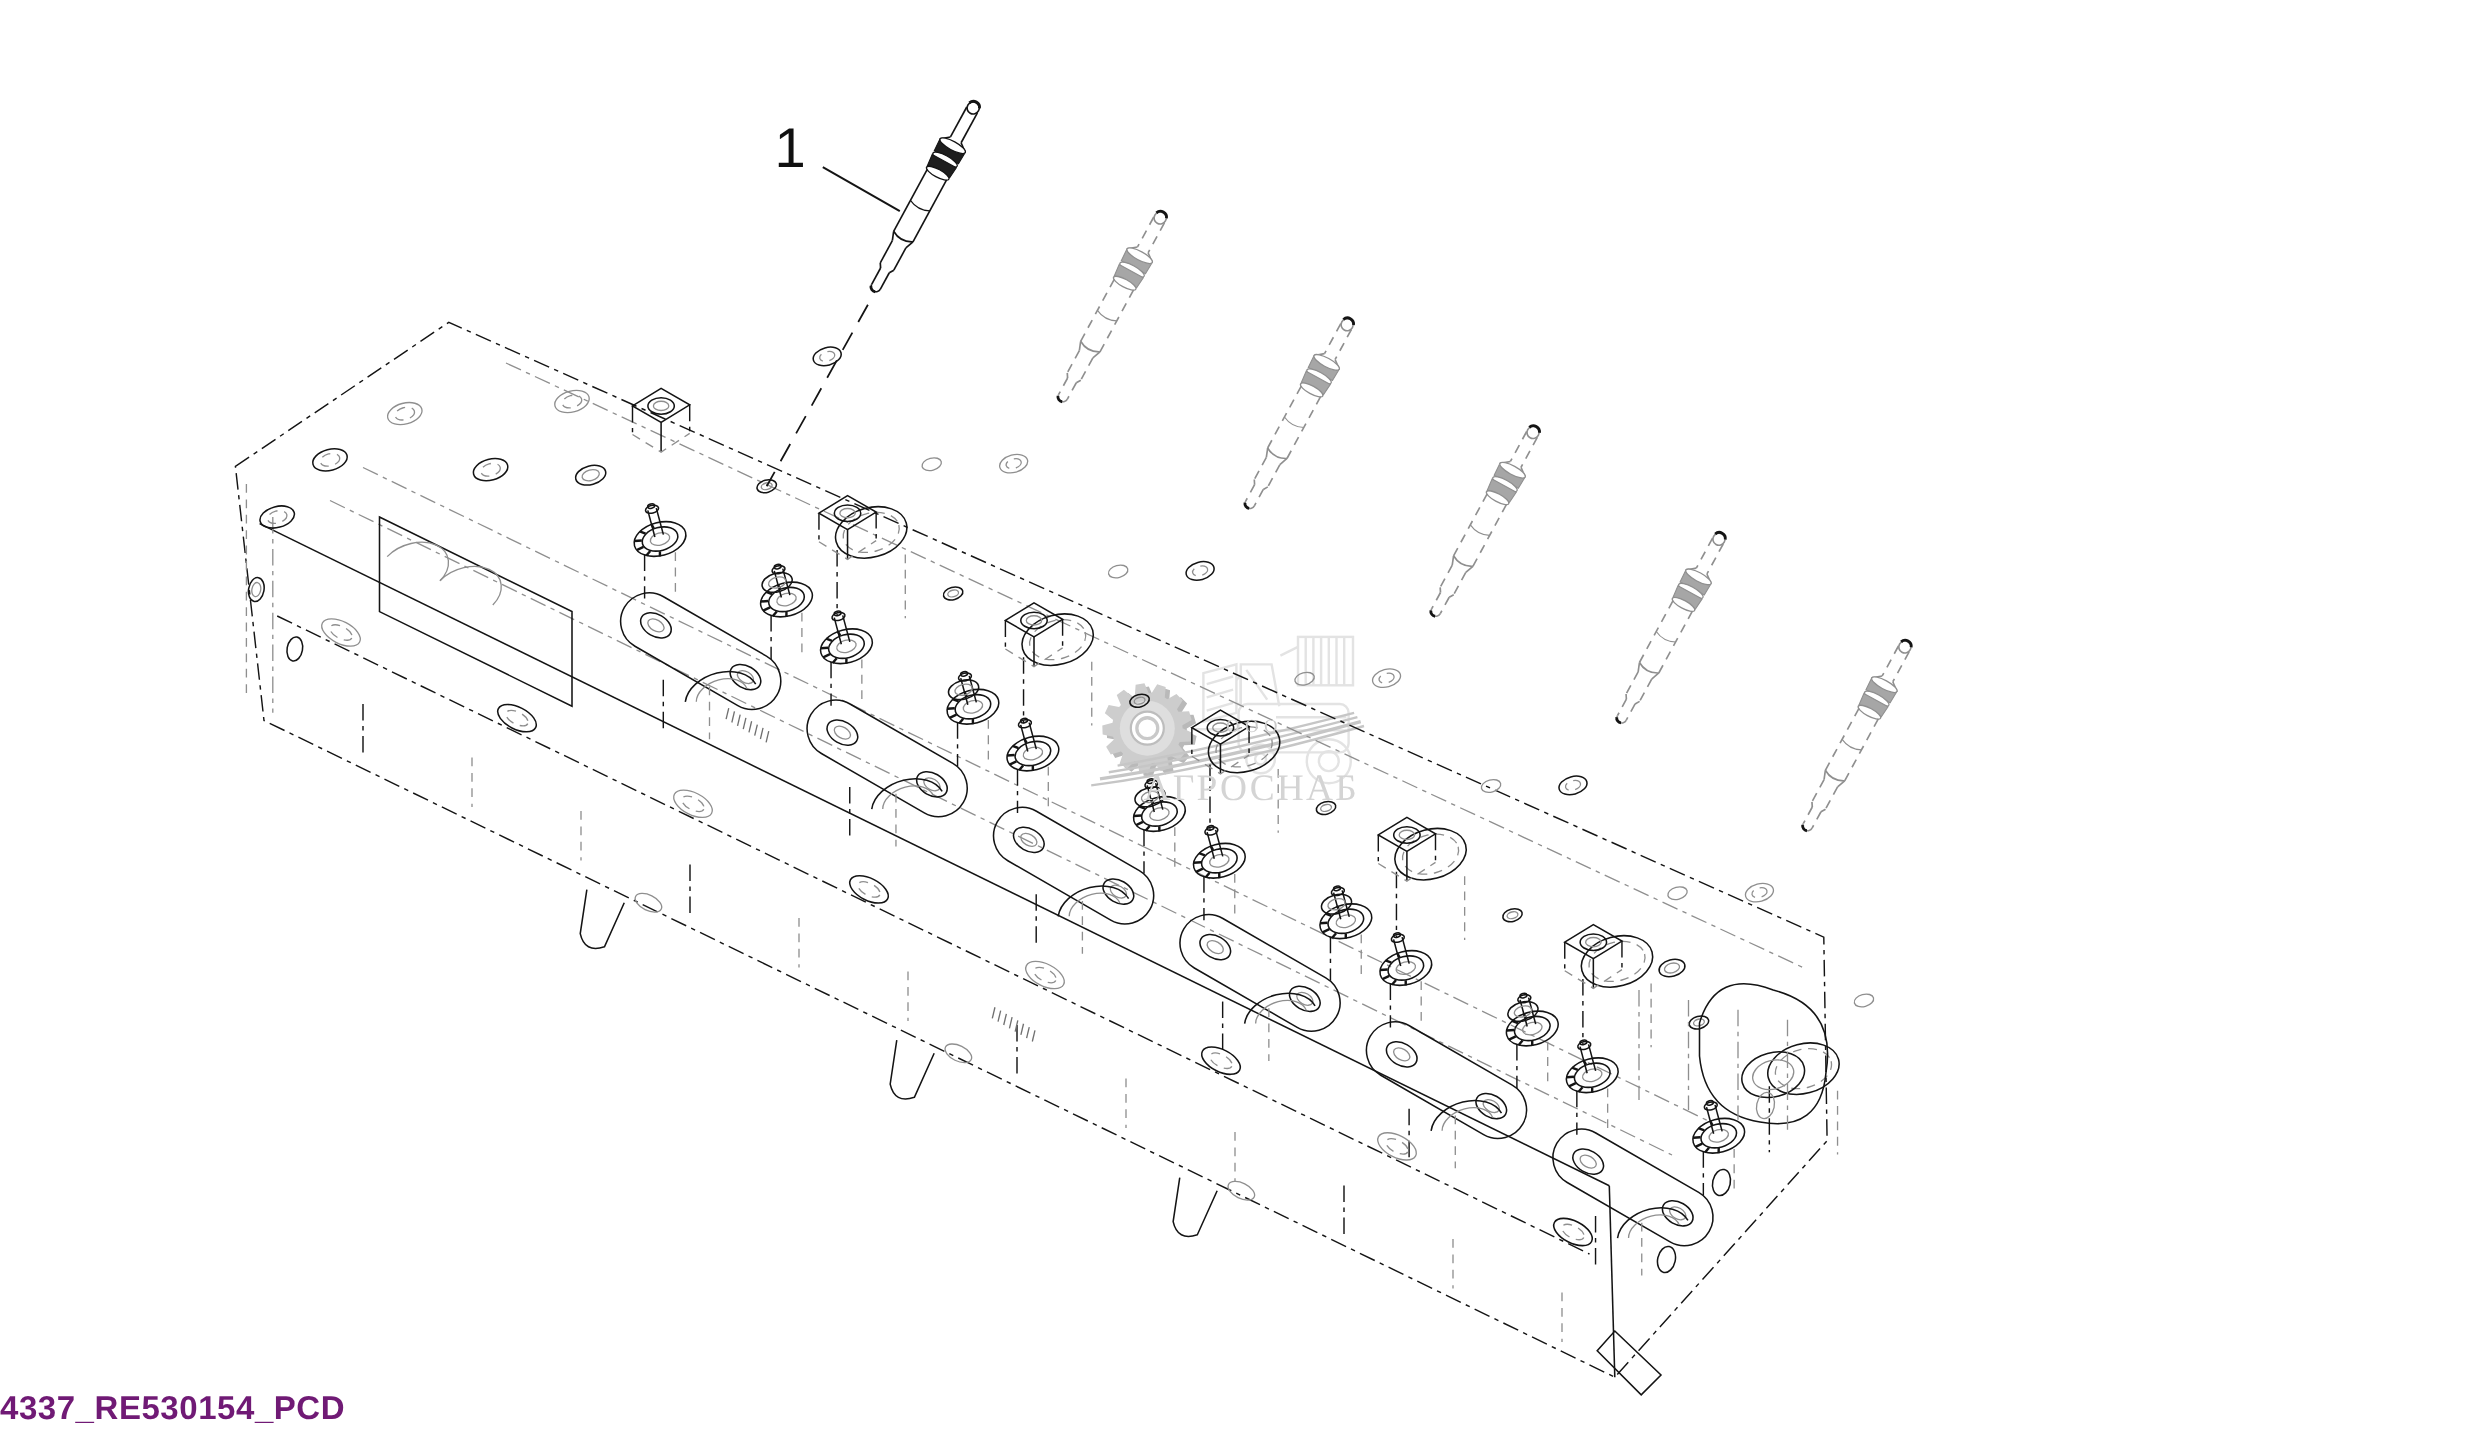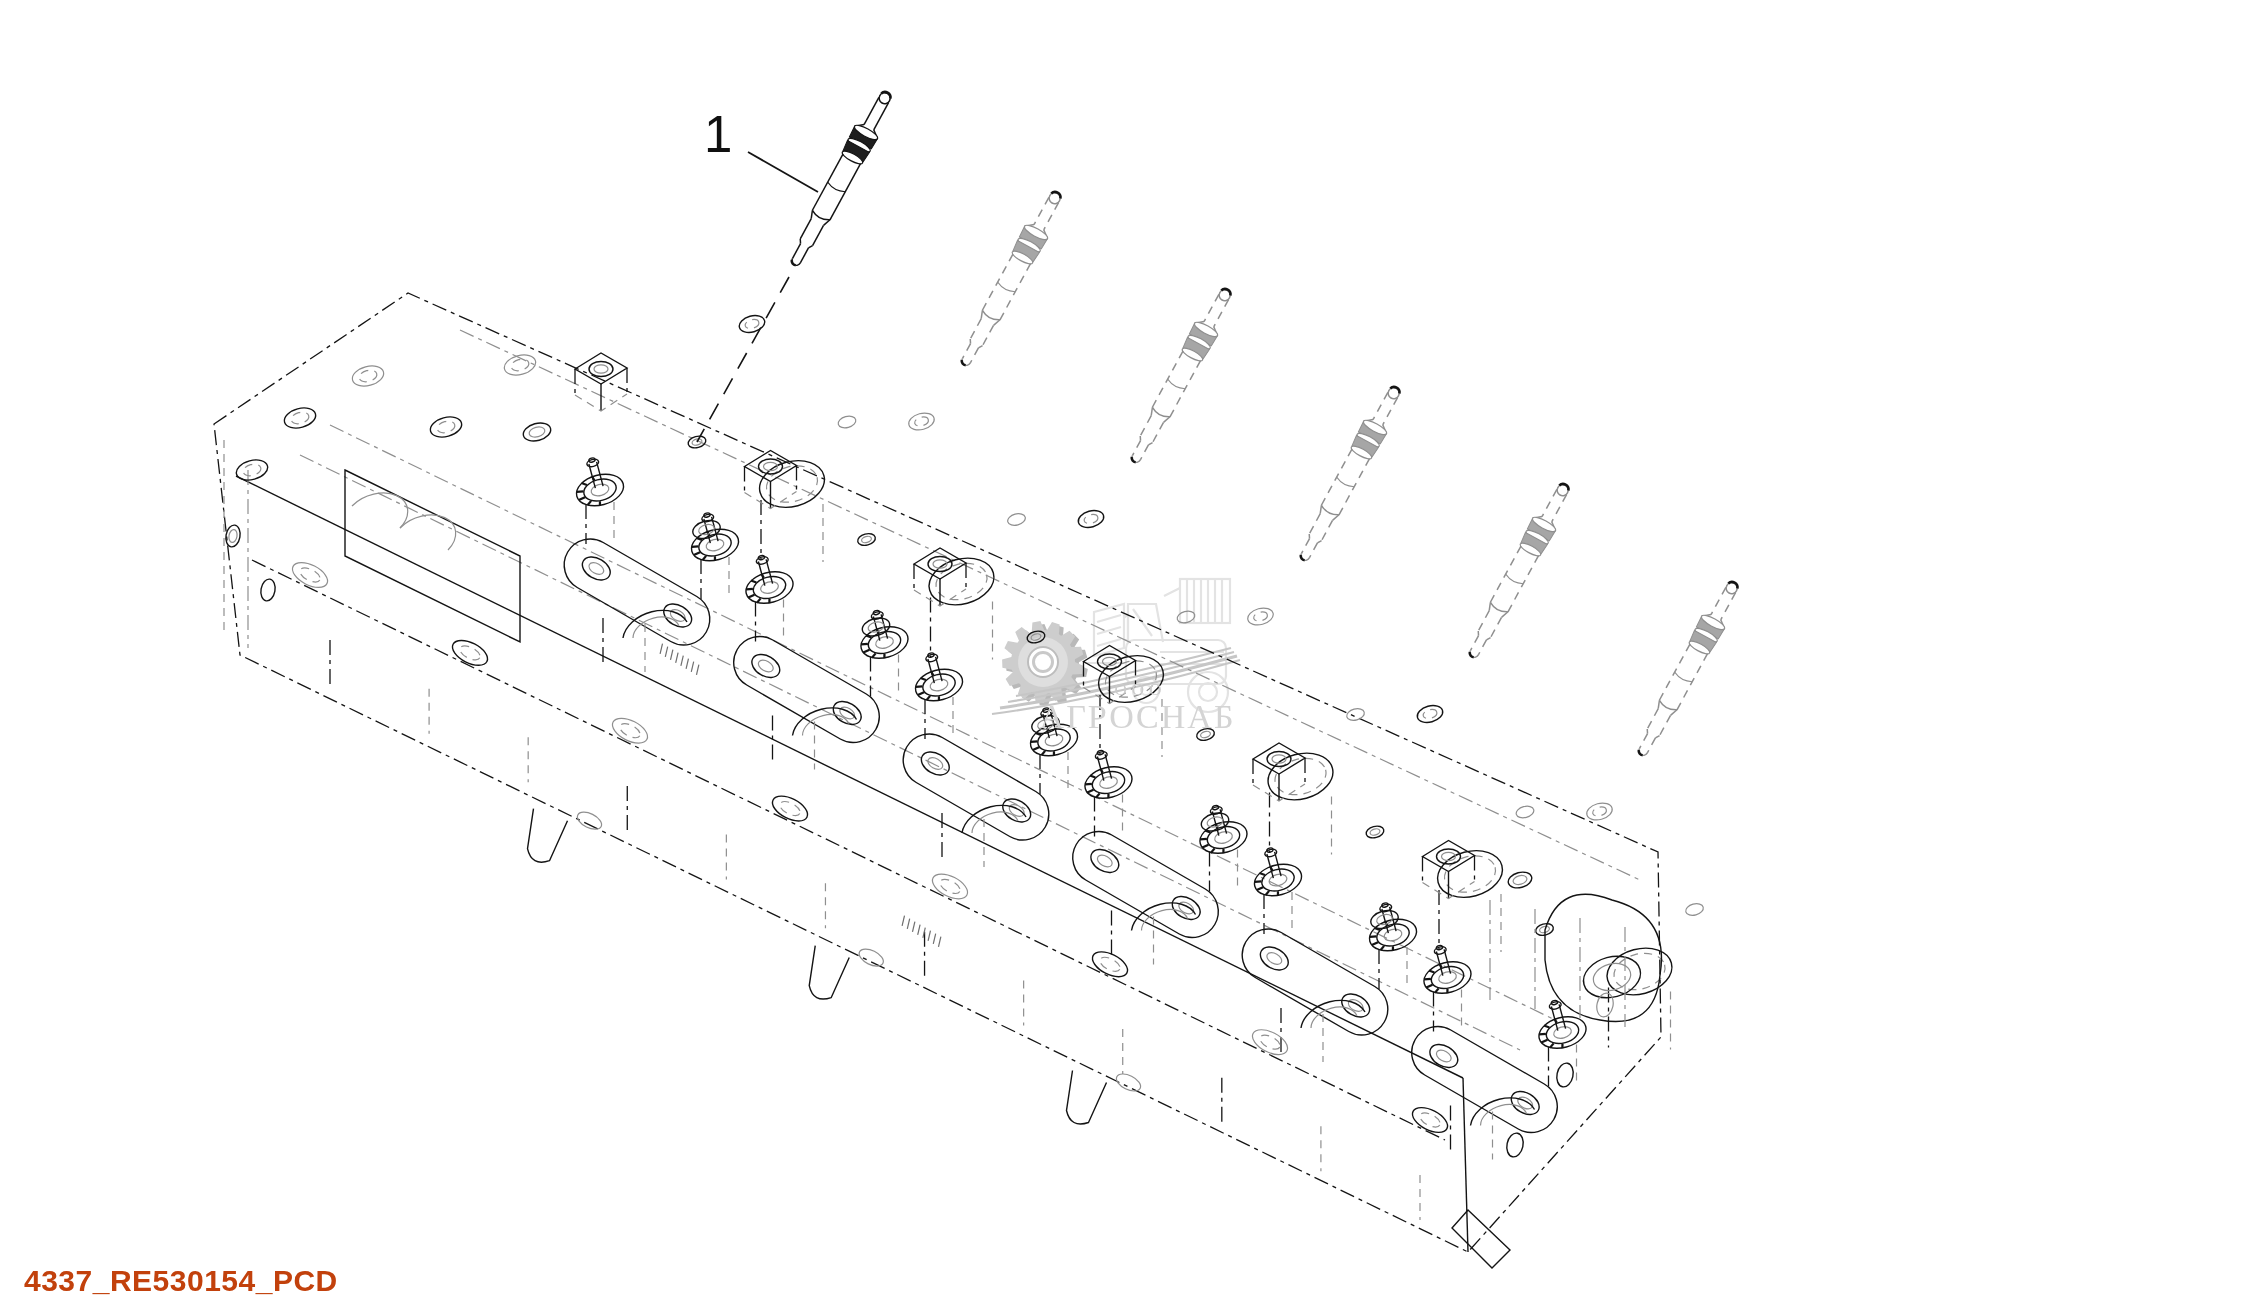--- a/index.html
+++ b/index.html
@@ -8,32 +8,32 @@
     position:relative;width:2245px;height:1311px;background:#fff;
     overflow:hidden;font-family:"Liberation Sans",sans-serif;
   }
   svg.layer{position:absolute;left:0;top:0;display:block}
   .callout-label{
     position:absolute;left:704px;top:109px;
     font-family:"Liberation Sans",sans-serif;font-size:51px;font-weight:400;color:#101010;
     line-height:1;
   }
   .wm-type{
-    position:absolute;left:1058px;top:681px;width:165px;text-align:center;
+    position:absolute;left:1058px;top:651px;width:165px;text-align:center;
     font-family:"Liberation Serif",serif;font-size:17px;letter-spacing:5px;color:#cbcbcb;
     line-height:1;
   }
   .wm-name{
     position:absolute;left:1035px;top:700px;width:205px;text-align:center;
     font-family:"Liberation Serif",serif;font-size:34px;letter-spacing:2px;color:#d4d4d4;
     line-height:1;white-space:nowrap;
   }
   .doc-code{
-    position:absolute;left:24px;top:1266px;
-    font-family:"Liberation Sans",sans-serif;font-size:30px;font-weight:700;color:#c2410c;
+    position:absolute;left:0;top:1266px;
+    font-family:"Liberation Sans",sans-serif;font-size:30px;font-weight:700;color:#701a75;
     line-height:1;letter-spacing:0.5px;
   }
 </style>
 </head>
 <body>
 
 <div class="stage">
   <svg id="drawing" class="layer" width="2245" height="1311" viewBox="0 0 2245 1311">
       <g>
         <g>

